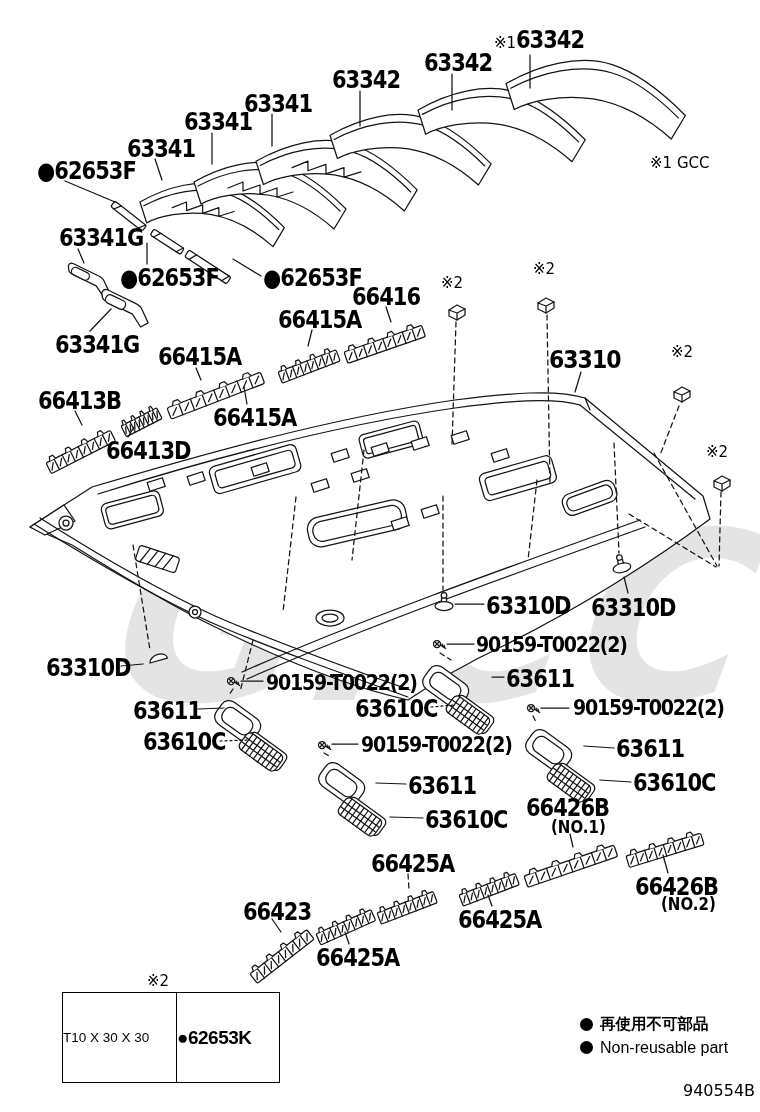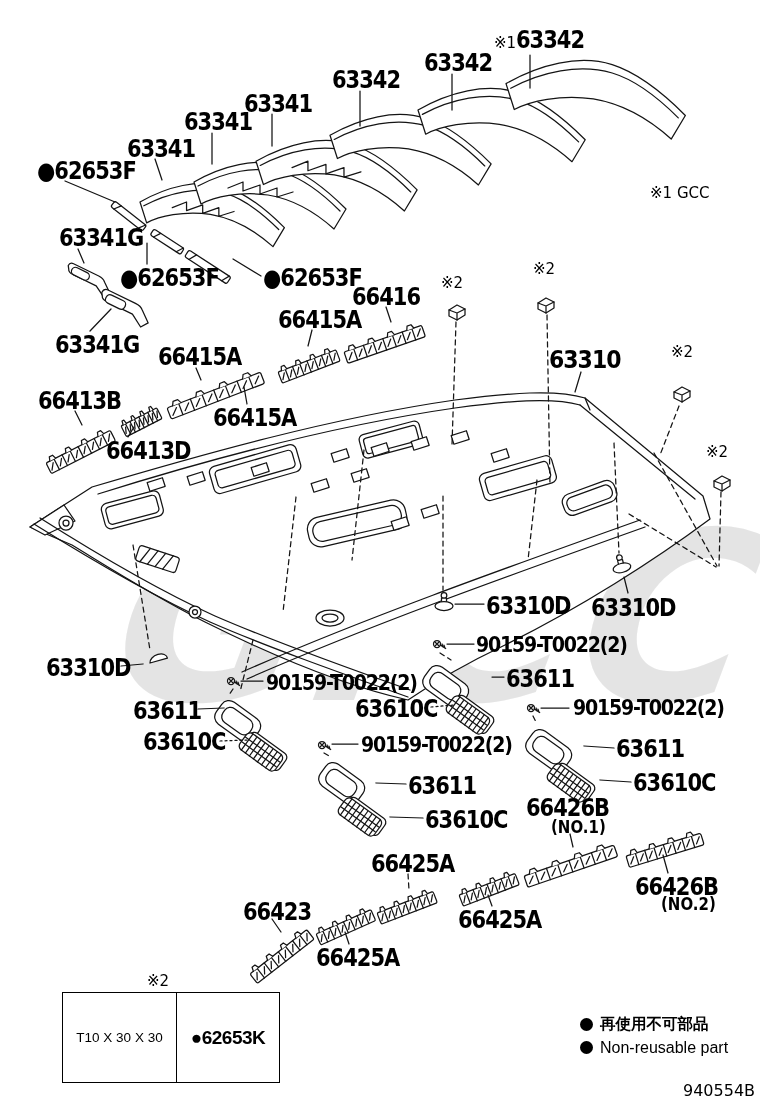--- a/index.html
+++ b/index.html
@@ -7,21 +7,21 @@
          font-family:"DejaVu Sans",sans-serif;color:#000;}
   #lineart{position:absolute;left:0;top:0;}
   .lbl{position:absolute;white-space:nowrap;font-weight:700;font-size:21px;line-height:1;
        letter-spacing:-1px;transform:scaleY(1.15);transform-origin:0 0;}
   .lbl.big{font-size:22px;}
   .lbl.mid{font-size:19px;letter-spacing:-1.2px;}
   .lbl.sub{font-size:15px;letter-spacing:0;}
   .lbl.note{font-weight:400;font-size:15px;letter-spacing:0;transform:none;}
   #fastener-table{position:absolute;left:62px;top:992px;width:218px;height:91px;
        border-collapse:collapse;table-layout:fixed;}
-  #fastener-table td{border:1.6px solid #000;padding:0;text-align:center;vertical-align:middle;
+  #fastener-table td{border:1.6px solid #000;padding:0;text-align:left;vertical-align:middle;
        font-family:"Liberation Sans",sans-serif;}
   #fastener-table td.size{width:113px;font-size:13.5px;font-weight:400;}
   #fastener-table td.part{font-size:19px;font-weight:700;letter-spacing:-0.5px;}
   #legend{position:absolute;left:580px;top:1013px;font-family:"Liberation Sans",sans-serif;}
   .legend-row{display:flex;align-items:center;height:23px;}
   .legend-dot{width:13px;height:13px;border-radius:50%;background:#000;margin-right:7px;flex:0 0 auto;}
   .legend-jp{font-size:15.5px;font-weight:700;}
   .legend-en{font-size:16px;font-weight:400;}
   #doc-number{position:absolute;left:683px;top:1081px;font-size:16px;font-weight:400;
        font-family:"DejaVu Sans",sans-serif;letter-spacing:0;}
@@ -251,21 +251,21 @@
 <div class="lbl" style="left:516px;top:28px">63342</div>
 <div class="lbl" style="left:424px;top:51px">63342</div>
 <div class="lbl" style="left:332px;top:68px">63342</div>
 <div class="lbl" style="left:244px;top:92px">63341</div>
 <div class="lbl" style="left:184px;top:110px">63341</div>
 <div class="lbl" style="left:127px;top:137px">63341</div>
 <div class="lbl" style="left:37px;top:159px">●62653F</div>
 <div class="lbl" style="left:59px;top:226px">63341G</div>
 <div class="lbl" style="left:120px;top:266px">●62653F</div>
 <div class="lbl" style="left:263px;top:266px">●62653F</div>
-<div class="lbl note" style="left:650px;top:186px">※1 GCC</div>
+<div class="lbl note" style="left:650px;top:156px">※1 GCC</div>
 <div class="lbl" style="left:55px;top:333px">63341G</div>
 <div class="lbl" style="left:352px;top:285px">66416</div>
 <div class="lbl" style="left:278px;top:308px">66415A</div>
 <div class="lbl note" style="left:441px;top:276px">※2</div>
 <div class="lbl note" style="left:533px;top:262px">※2</div>
 <div class="lbl big" style="left:549px;top:347px">63310</div>
 <div class="lbl note" style="left:671px;top:345px">※2</div>
 <div class="lbl" style="left:158px;top:345px">66415A</div>
 <div class="lbl" style="left:38px;top:389px">66413B</div>
 <div class="lbl" style="left:213px;top:406px">66415A</div>

